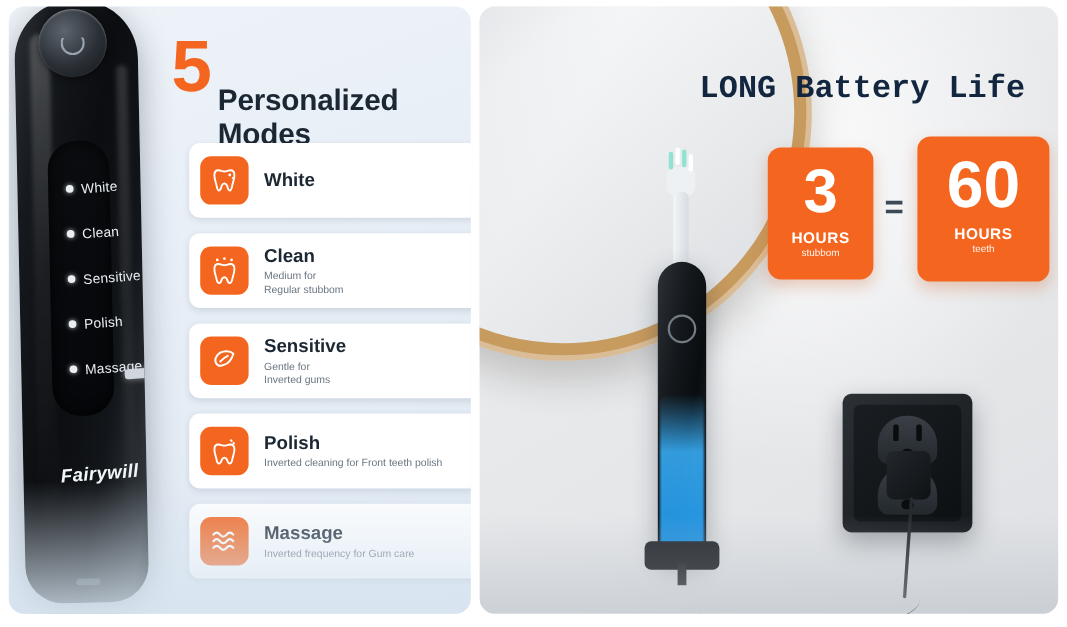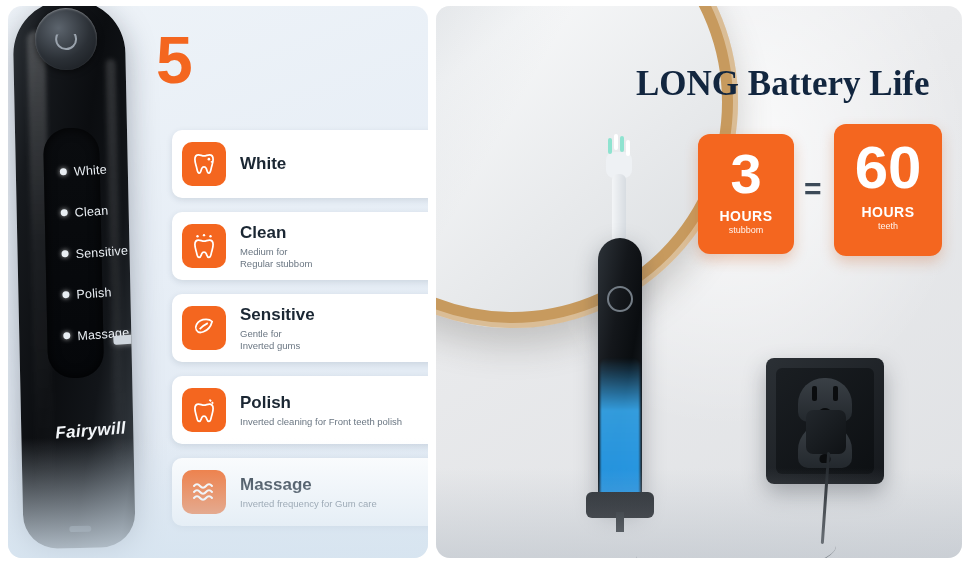--- a/index.html
+++ b/index.html
@@ -122,32 +122,32 @@
   }
   .mirror:after{
     content:"";position:absolute;inset:-16px;border-radius:50%;
     border:5px solid rgba(255,255,255,.35);
   }
   .mirror-inner-shade{
     position:absolute;left:-150px;top:-130px;width:420px;height:420px;border-radius:50%;
     background:linear-gradient(120deg,rgba(180,188,196,.55),rgba(255,255,255,0) 55%);
   }
   .right-title{
-    position:absolute;left:200px;top:58px;font-size:35px;font-weight:bold;
-    color:#12263f;white-space:nowrap;font-family:Liberation Serif, serif;
+    position:absolute;left:200px;top:58px;font-size:29px;font-weight:bold;
+    color:#12263f;white-space:nowrap;font-family:Liberation Mono, monospace;
   }
   .right-title .accent{color:#12263f;}
 
   
   .stat{
     position:absolute;border-radius:12px;background:#F4661F;color:#fff;text-align:center;
     box-shadow:0 6px 14px rgba(200,90,30,.28);
   }
   .stat.hours{left:262px;top:128px;width:96px;height:120px;}
-  .stat.days{left:398px;top:118px;width:108px;height:132px;}
+  .stat.days{left:398px;top:118px;width:120px;height:132px;}
   .stat .num{font-weight:bold;line-height:1;}
   .stat.hours .num{font-size:56px;padding-top:12px;}
   .stat.days .num{font-size:60px;padding-top:14px;}
   .stat .lbl{font-size:14px;font-weight:bold;letter-spacing:.5px;margin-top:6px;}
   .stat .sub{font-size:9px;opacity:.92;margin-top:1px;}
   .equals{
     position:absolute;left:368px;top:166px;font-size:30px;font-weight:bold;color:#3c4a58;
   }
 
   
@@ -252,20 +252,21 @@
         <div class="mode-dot"></div>
         <div class="mode-text">Massage</div>
       </div>
 
       <div class="bar-ind"></div>
       <div class="brand">Fairywill</div>
       <div class="bottom-cap"></div>
     </div>
 
     <div class="big5">5</div>
+    <div class="headline">Personalized Modes</div>
 
     <div class="cards">
 
       <div class="card">
         <div class="ic">
           <svg width="26" height="26" viewBox="0 0 24 24" fill="none" stroke="#ffffff" stroke-width="1.6">
             <path d="M7 3.5c-2.2 0-3.4 1.8-3.4 4.1 0 3.6 1.2 5.4 1.8 8.6.4 2.2.7 4.3 2.1 4.3 1.5 0 1.6-2.2 2.4-4.3.4-1 1-1.6 2.1-1.6s1.7.6 2.1 1.6c.8 2.1.9 4.3 2.4 4.3 1.4 0 1.7-2.1 2.1-4.3.6-3.2 1.8-5 1.8-8.6 0-2.3-1.2-4.1-3.4-4.1-1.9 0-3.1 1-5 1-1.9 0-3.1-1-5-1z"></path>
             <circle cx="16.5" cy="7.5" r="1.2" fill="#ffffff" stroke="none"></circle>
             <circle cx="19" cy="10" r="0.8" fill="#ffffff" stroke="none"></circle>
           </svg>

